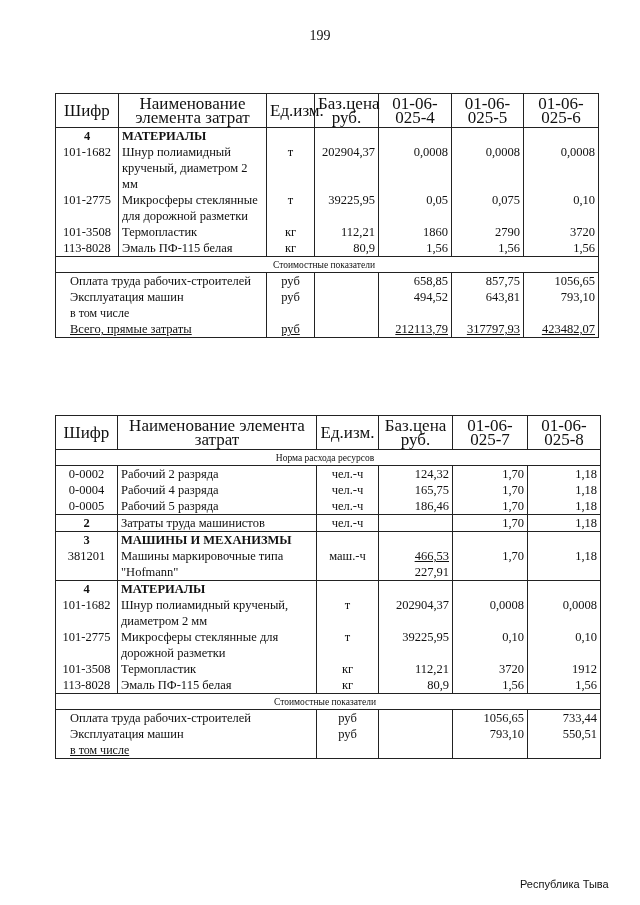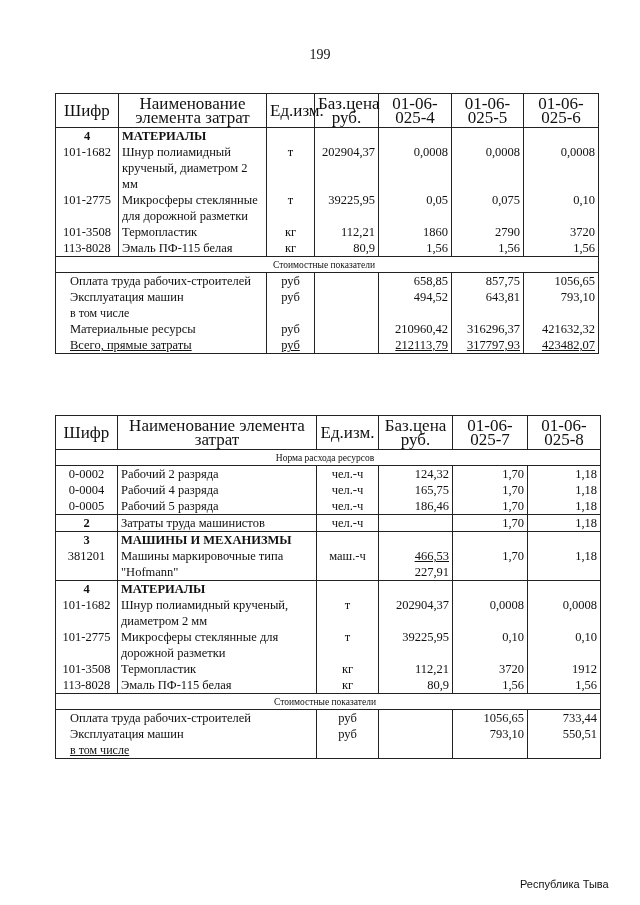--- a/index.html
+++ b/index.html
@@ -1,18 +1,18 @@
 <!DOCTYPE html>
 <html><head>
 <meta charset="utf-8">
 <style>
   html, body { margin: 0; padding: 0; background: #ffffff; }
   body { width: 640px; height: 905px; position: relative; overflow: hidden;
          font-family: "Liberation Serif", "DejaVu Serif", serif; color: #111; }
-  .page-num { position: absolute; top: 47px; left: 0; width: 640px; text-align: center; font-size: 14px; }
+  .page-num { position: absolute; top: 28px; left: 0; width: 640px; text-align: center; font-size: 14px; }
   table { position: absolute; border-collapse: collapse; font-size: 12.5px; line-height: 16px; table-layout: fixed; }
   td, th { padding: 0 3px; vertical-align: top; font-weight: normal; }
   th { border: 1px solid #222; text-align: center; vertical-align: middle; line-height: 14px; font-size: 17px; }
   .vl { border-left: 1px solid #222; border-right: 1px solid #222; }
   .c { text-align: center; }
   .r { text-align: right; }
   .b { font-weight: bold; }
   .tb td { border-top: 1px solid #222; }
   .note { font-family: Liberation Serif, serif; font-size: 9.5px; text-align: center; padding: 1px 6px 0 0; height: 14px; line-height: 14px; border: 1px solid #222; }
   .u { text-decoration: underline; }
@@ -113,28 +113,20 @@
     <td class="vl r">793,10</td>
   </tr>
   <tr>
     <td colspan="2" class="outer-l small" style="padding-left:14px">в том числе</td>
     <td class="vl"></td>
         <td class="vl"></td>
         <td class="vl"></td>
         <td class="vl"></td>
         <td class="vl"></td>
   </tr>
-  <tr class="b">
-    <td colspan="2" class="outer-l" style="padding-left:14px">Материальные ресурсы</td>
-    <td class="vl c">руб</td>
-    <td class="vl"></td>
-    <td class="vl r">210960,42</td>
-    <td class="vl r">316296,37</td>
-    <td class="vl r">421632,32</td>
-  </tr>
   <tr class="b lastrow">
     <td colspan="2" class="outer-l" style="padding-left:14px">Всего, прямые затраты</td>
     <td class="vl c">руб</td>
     <td class="vl"></td>
     <td class="vl r">212113,79</td>
     <td class="vl r">317797,93</td>
     <td class="vl r">423482,07</td>
   </tr>
 </tbody>
   </table>

